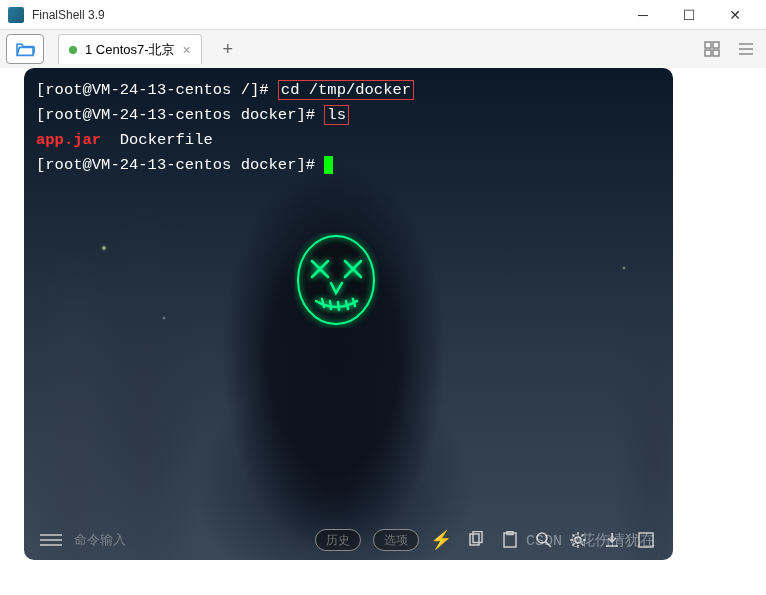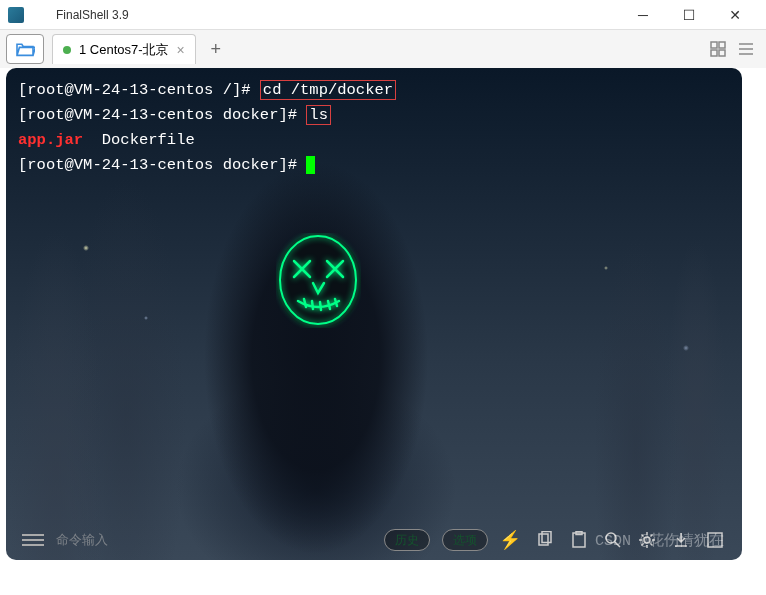--- a/index.html
+++ b/index.html
@@ -1,32 +1,32 @@
 <!DOCTYPE html>
 <html><head>
   <meta charset="utf-8">
   <style>
     * { margin: 0; padding: 0; box-sizing: border-box; }
     body { font-family: "Microsoft YaHei", sans-serif; width: 766px; height: 595px; overflow: hidden; background: #fff; position: relative; }
     .titlebar { height: 30px; background: #fff; display: flex; align-items: center; padding: 0 8px; border-bottom: 1px solid #e0e0e0; }
     .titlebar-icon { width: 16px; height: 16px; background: linear-gradient(135deg, #2a7b9b, #1a5a7a); border-radius: 2px; margin-right: 8px; }
-    .titlebar-title { font-size: 12px; color: #333; flex: 1; margin-left: 24px; }
+    .titlebar-title { font-size: 12px; color: #333; flex: 1; }
     .win-controls { display: flex; gap: 0; }
     .win-btn { width: 46px; height: 30px; display: flex; align-items: center; justify-content: center; cursor: pointer; font-size: 14px; color: #333; }
-    .toolbar { height: 38px; background: #f5f5f5; display: flex; align-items: center; padding: 0 6px; }
+    .toolbar { height: 38px; background: #f5f5f5; display: flex; align-items: center; padding: 0 6px; gap: 6px; }
     .folder-btn { width: 38px; height: 30px; display: flex; align-items: center; justify-content: center; border: 1px solid #999; border-radius: 4px; background: #fff; cursor: pointer; margin-right: 8px; }
     .folder-btn svg { width: 20px; height: 16px; }
     .tab { height: 30px; background: #fff; border-top: 1px solid #ccc; border-left: 1px solid #ccc; border-right: 1px solid #ccc; border-radius: 4px 4px 0 0; display: flex; align-items: center; padding: 0 10px; gap: 8px; font-size: 13px; cursor: pointer; }
     .tab-dot { width: 8px; height: 8px; background: #4caf50; border-radius: 50%; }
     .tab-close { color: #999; font-size: 14px; cursor: pointer; }
     .tab-add { width: 28px; height: 28px; display: flex; align-items: center; justify-content: center; font-size: 18px; color: #666; cursor: pointer; margin-left: 6px; }
     .spacer { flex: 1; }
     .view-btn { width: 28px; height: 28px; display: flex; align-items: center; justify-content: center; color: #999; cursor: pointer; }
     .view-btn svg { width: 16px; height: 16px; }
-    .terminal { position: relative; width: 736px; height: 492px; margin: 0 6px; border-radius: 10px; overflow: hidden; }
+    .terminal { position: relative; width: 649px; height: 492px; margin: 0 24px; border-radius: 10px; overflow: hidden; }
     .term-bg { position: absolute; inset: 0; background: linear-gradient(180deg, #0a1828 0%, #1a2838 30%, #2a3848 60%, #3a4858 100%); }
     .term-bg::before { content: ""; position: absolute; inset: 0; background:
       radial-gradient(ellipse 160px 280px at 310px 290px, rgba(10,15,25,0.95) 0%, rgba(10,15,25,0.85) 40%, transparent 70%),
       radial-gradient(circle 90px at 310px 210px, rgba(30,50,70,0.9) 0%, transparent 70%),
       radial-gradient(ellipse 200px 160px at 310px 420px, rgba(20,30,45,0.95) 0%, transparent 70%),
       radial-gradient(ellipse 80px 400px at 50px 400px, rgba(50,60,75,0.6) 0%, transparent 60%),
       radial-gradient(ellipse 100px 400px at 120px 350px, rgba(40,50,65,0.5) 0%, transparent 60%),
       radial-gradient(ellipse 50px 300px at 690px 350px, rgba(50,60,75,0.6) 0%, transparent 60%),
       radial-gradient(ellipse 70px 350px at 630px 380px, rgba(40,50,65,0.5) 0%, transparent 60%),
       radial-gradient(circle 3px at 80px 180px, rgba(255,255,200,0.8) 0%, transparent 100%),
@@ -39,21 +39,21 @@
     .mask svg { position: absolute; inset: 0; }
     .term-content { position: relative; padding: 10px 12px; font-family: "Consolas", "Courier New", monospace; font-size: 15.5px; line-height: 25px; white-space: pre; color: #fff; }
     .prompt { color: #fff; }
     .boxed { border: 1px solid #d84040; padding: 0 2px; }
     .file-jar { color: #ff3030; font-weight: bold; }
     .cursor { display: inline-block; width: 9px; height: 18px; background: #00ff00; vertical-align: text-bottom; }
     .bottombar { position: absolute; bottom: 6px; left: 16px; right: 16px; height: 28px; display: flex; align-items: center; gap: 12px; color: #aaa; font-size: 13px; }
     .hamburger { width: 22px; height: 22px; display: flex; flex-direction: column; justify-content: center; gap: 3px; cursor: pointer; }
     .hamburger span { height: 2px; background: #aaa; }
     .cmd-input { opacity: 0.6; }
-    .pill { height: 22px; padding: 0 10px; background: rgba(0,0,0,0.35); border: 1px solid #888; border-radius: 11px; display: flex; align-items: center; color: #14532d; cursor: pointer; font-size: 12px; }
+    .pill { height: 22px; padding: 0 10px; background: rgba(0,0,0,0.35); border: 1px solid #888; border-radius: 11px; display: flex; align-items: center; color: #737373; cursor: pointer; font-size: 12px; }
     .bolt { color: #7fff00; font-size: 18px; }
     .ico-btn { width: 22px; height: 22px; display: flex; align-items: center; justify-content: center; color: #ccc; cursor: pointer; }
     .ico-btn svg { width: 18px; height: 18px; }
     .watermark { position: absolute; right: 18px; bottom: 10px; color: rgba(255,255,255,0.4); font-size: 15px; font-family: Liberation Mono, monospace; pointer-events: none; }
   </style>
 </head>
 <body>
 
 <div class="titlebar">
   <div class="titlebar-icon"></div>

